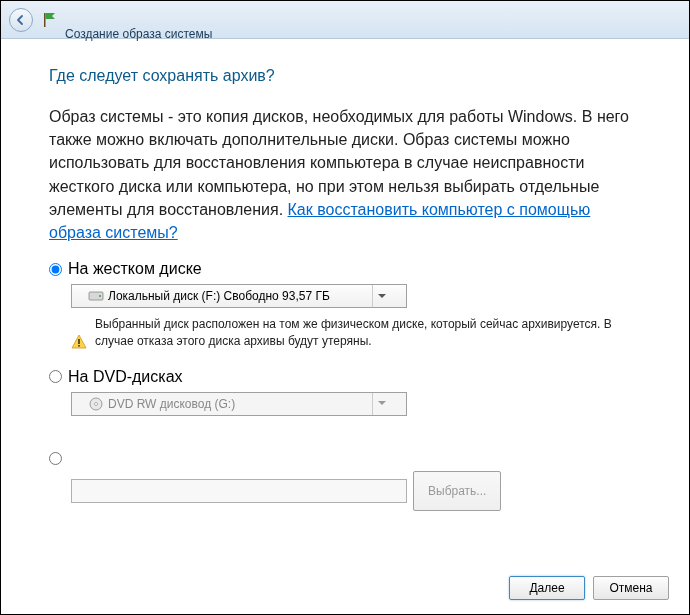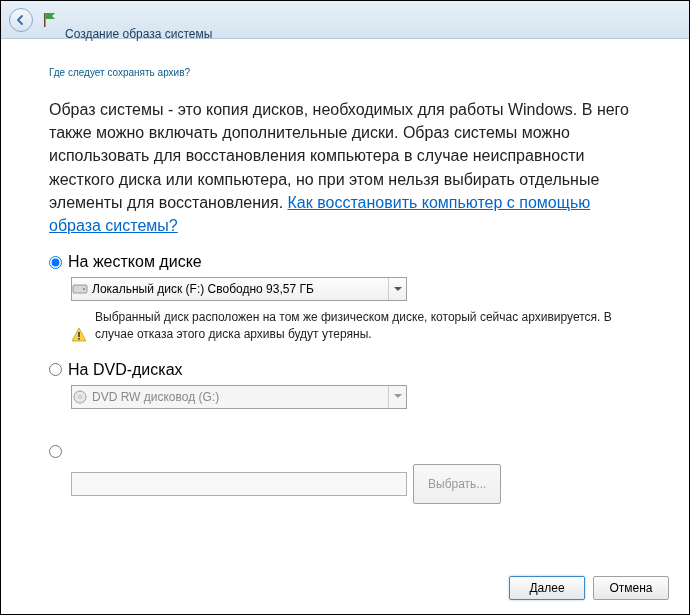--- a/index.html
+++ b/index.html
@@ -47,21 +47,21 @@
   color: #1a3a5a;
   margin-top: 28px;
 }
 .content {
   flex: 1;
   padding: 28px 48px 12px 48px;
   overflow: hidden;
 }
 .heading {
   color: #0b5a8a;
-  font-size: 10px;
+  font-size: 16px;
   font-weight: normal;
   margin-bottom: 20px;
 }
 .description {
   color: #222;
   font-size: 16px;
   line-height: 1.45;
   margin-bottom: 16px;
 }
 .link {
@@ -82,21 +82,21 @@
 }
 .radio-label { font-size: 16px; color: #000; }
 .indent { margin-left: 22px; }
 .dropdown {
   display: flex;
   align-items: center;
   border: 1px solid #a0a0a0;
   background: linear-gradient(to bottom, #fdfdfd, #f0f0f0);
   height: 24px;
   width: 336px;
-  padding: 0 0;
+  padding: 0 16px;
   position: relative;
 }
 .dropdown.disabled {
   background: #f5f5f5;
   color: #888;
 }
 .dropdown-icon {
   width: 16px;
   height: 16px;
   margin-right: 4px;

